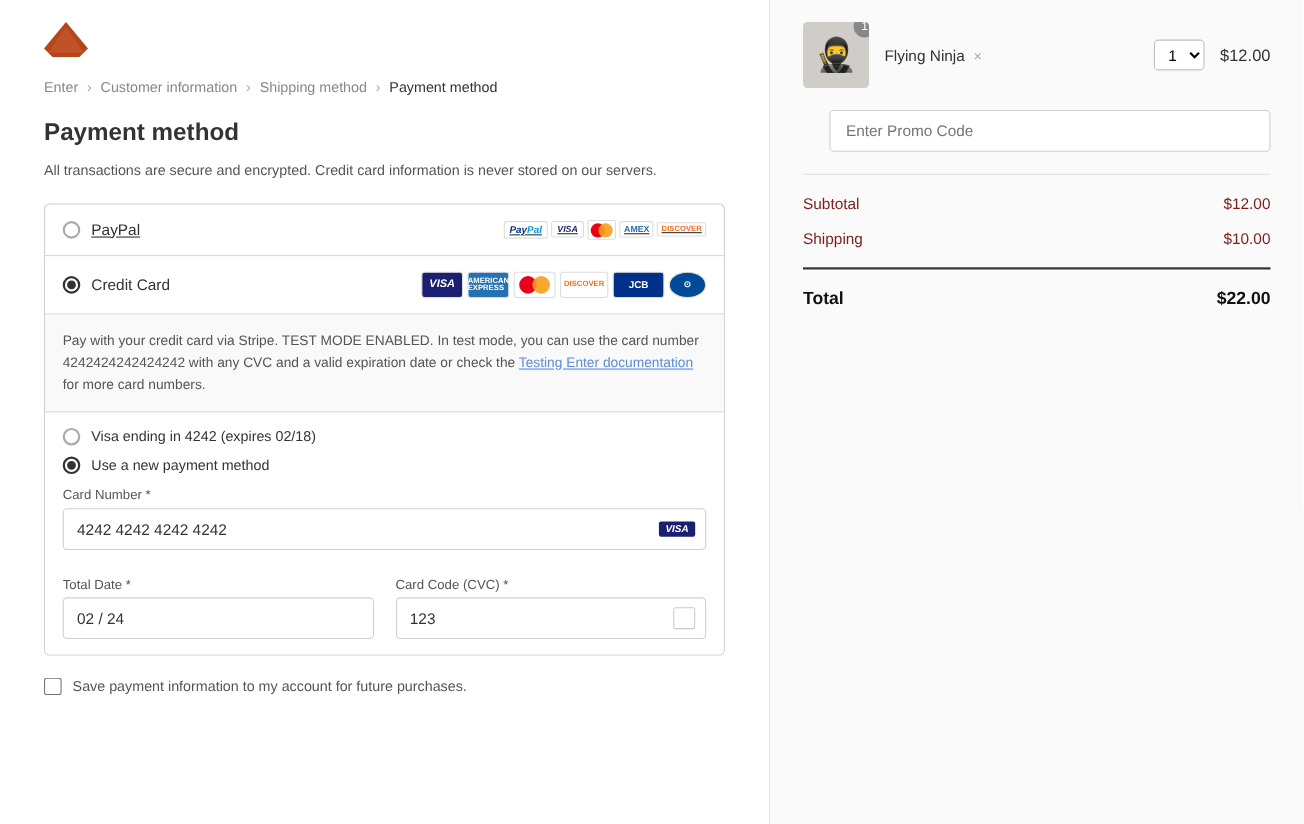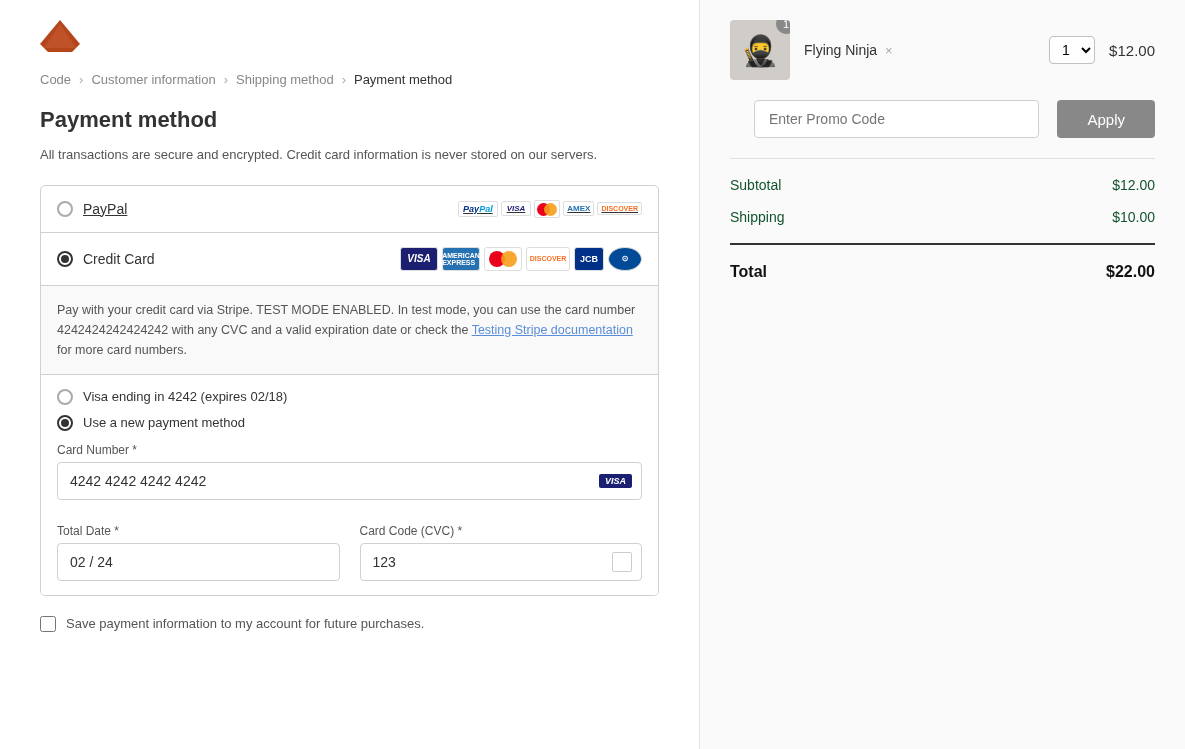--- a/index.html
+++ b/index.html
@@ -37,21 +37,21 @@
     
     .credit-card-row { display: flex; align-items: center; justify-content: space-between; padding: 14px 16px; border-bottom: 1px solid #d0d0d0; background: #fff; }
     .credit-card-left { display: flex; gap: 10px; }
     .card-icons { display: flex; align-items: center; gap: 4px; }
 
     
     .card-badge { height: 24px; border-radius: 3px; border: 1px solid #ddd; display: inline-flex; align-items: center; justify-content: center; padding: 2px 5px; font-size: 8px; font-weight: 700; }
     .badge-visa { background: #1a1f71; color: #fff; width: 38px; font-size: 10px; font-style: italic; }
     .badge-amex { background: #2671b2; color: #fff; width: 38px; font-size: 8px; }
     .badge-discover { background: #fff; width: 44px; font-size: 7px; color: #f76f20; }
-    .badge-jcb { background: #003087; color: #fff; width: 30px; font-size: 9px; }
+    .badge-jcb { background: #003087; color: #fff; width: 47px; font-size: 9px; }
 
     
     .test-info { padding: 14px 16px; background: #f9f9f9; border-bottom: 1px solid #d0d0d0; font-size: 12.5px; color: #555; line-height: 1.6; }
     .test-info a { color: #5b8dd9; text-decoration: underline; }
 
     
     .payment-options-inner { padding: 14px 16px; background: #fff; }
     .radio-option { display: flex; align-items: center; gap: 10px; margin-bottom: 10px; font-size: 13px; }
 
     
@@ -87,21 +87,21 @@
     
     .promo-row { display: flex; gap: 18px; margin-bottom: 20px; margin-left: 24px; }
     .promo-input { flex: 1; border: 1px solid #d0d0d0; border-radius: 4px; padding: 10px 14px; font-size: 14px; outline: none; background: #fff; }
     .apply-btn { background: #888; color: #fff; border: none; border-radius: 4px; padding: 10px 30px; font-size: 15px; font-weight: 500; cursor: pointer; }
 
     
     .divider { border: none; border-top: 1px solid #e0e0e0; margin: 10px 0; }
     .divider-bold { border: none; border-top: 2px solid #333; margin: 10px 0; }
 
     
-    .summary-row { display: flex; justify-content: space-between; padding: 8px 0; font-size: 14px; color: #14532d; }
+    .summary-row { display: flex; justify-content: space-between; padding: 8px 0; font-size: 14px; color: #7f1d1d; }
     .summary-row.total { font-weight: 700; font-size: 16px; color: #111; }
 
     
     .small-icons { display: flex; align-items: center; gap: 3px; }
     .small-paypal { font-size: 9px; color: #003087; font-weight: 700; font-style: italic; border: 1px solid #ddd; padding: 2px 4px; border-radius: 2px; }
     .small-visa { font-size: 8px; color: #1a1f71; font-weight: 700; font-style: italic; border: 1px solid #ddd; padding: 2px 5px; border-radius: 2px; }
     .small-mc { display: inline-flex; position: relative; width: 26px; height: 18px; border: 1px solid #ddd; border-radius: 2px; overflow: hidden; }
     .small-mc-l { width: 13px; height: 13px; border-radius: 50%; background: #eb001b; position: absolute; left: 2px; top: 2px; }
     .small-mc-r { width: 13px; height: 13px; border-radius: 50%; background: #f79e1b; position: absolute; right: 2px; top: 2px; opacity: 0.9; }
     .small-amex { font-size: 8px; color: #2671b2; font-weight: 700; border: 1px solid #ddd; padding: 2px 3px; border-radius: 2px; }
@@ -117,21 +117,21 @@
   <div class="left-col">
 
     <div class="logo-area">
       <svg class="logo-icon" viewBox="0 0 50 40" fill="none" xmlns="http://www.w3.org/2000/svg">
         <polygon points="0,30 25,0 50,30 40,40 10,40" fill="#b5451b"></polygon>
         <polygon points="5,35 25,5 45,35" fill="#c0522a"></polygon>
       </svg>
     </div>
 
     <nav class="breadcrumb">
-      <a href="#">Code</a>
+      <a href="#">Enter</a>
       <span class="sep">›</span>
       <a href="#">Customer information</a>
       <span class="sep">›</span>
       <a href="#">Shipping method</a>
       <span class="sep">›</span>
       <span class="active">Payment method</span>
     </nav>
 
     <h1 class="page-title">Payment method</h1>
 
@@ -168,21 +168,21 @@
             <span style="position:absolute; left:4px; top:3px; width:16px; height:16px; border-radius:50%; background:#eb001b; display:block;"></span>
             <span style="position:absolute; right:4px; top:3px; width:16px; height:16px; border-radius:50%; background:#f79e1b; display:block; opacity:0.9;"></span>
           </span>
           <span class="card-badge badge-discover" style="font-size:7px; color:#f76f20; background:#fff;">DISCOVER</span>
           <span class="card-badge badge-jcb">JCB</span>
           <span class="card-badge" style="background:#004a97; color:#fff; width:34px; font-size:8px; border-radius:50%;">⊙</span>
         </div>
       </div>
 
       <div class="test-info">
-        <span>Pay with your credit card via Stripe. TEST MODE ENABLED. In test mode, you can use the card number 4242424242424242 with any CVC and a valid expiration date or check the </span><a href="#">Testing Stripe documentation</a><span> for more card numbers.</span>
+        <span>Pay with your credit card via Stripe. TEST MODE ENABLED. In test mode, you can use the card number 4242424242424242 with any CVC and a valid expiration date or check the </span><a href="#">Testing Enter documentation</a><span> for more card numbers.</span>
       </div>
 
       <div class="payment-options-inner">
         <div class="radio-option">
           <div class="radio-empty"></div>
           <span>Visa ending in 4242 (expires 02/18)</span>
         </div>
         <div class="radio-option">
           <div class="radio-filled checked"></div>
           <span>Use a new payment method</span>
@@ -233,21 +233,20 @@
           <option>1</option>
           <option>2</option>
           <option>3</option>
         </select>
       </div>
       <div class="product-price">$12.00</div>
     </div>
 
     <div class="promo-row">
       <input type="text" class="promo-input" placeholder="Enter Promo Code" style="">
-      <button class="apply-btn">Apply</button>
     </div>
 
     <hr class="divider">
 
     <div class="summary-row">
       <span>Subtotal</span>
       <span>$12.00</span>
     </div>
 
     <div class="summary-row">

